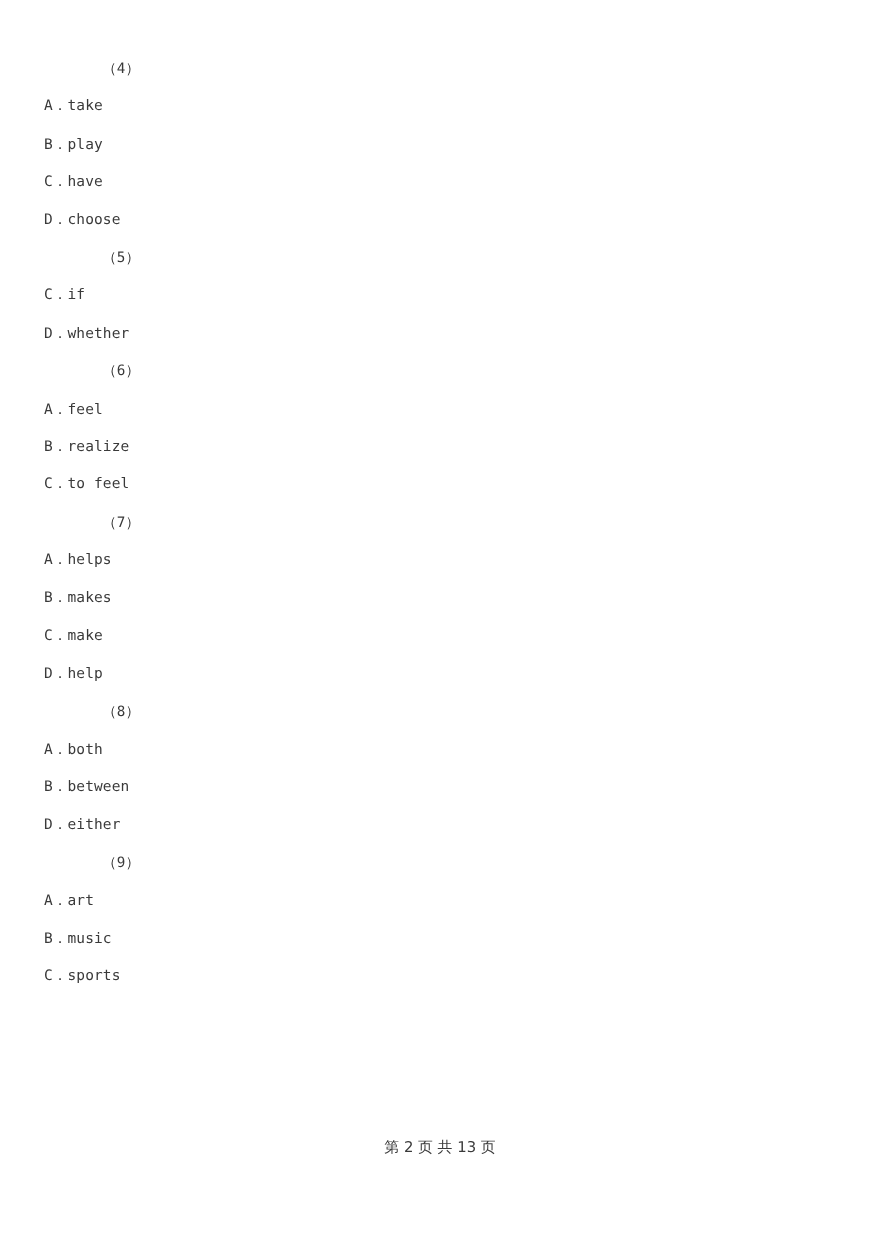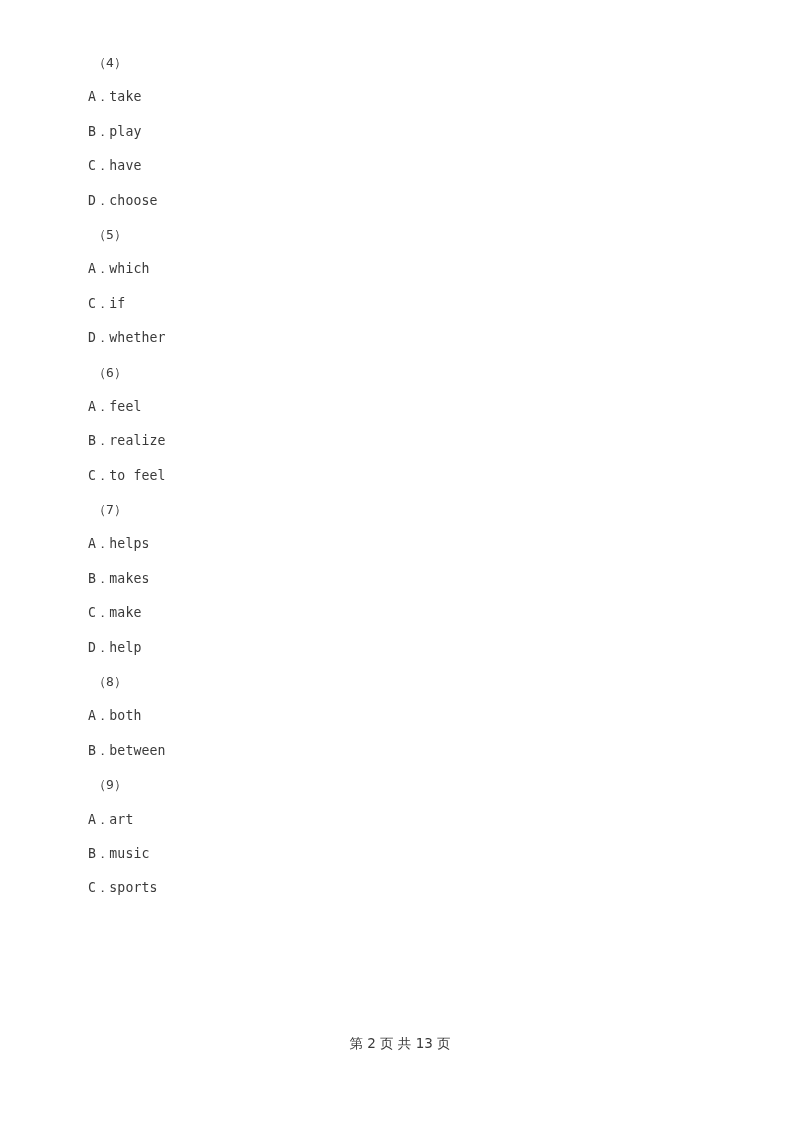--- a/index.html
+++ b/index.html
@@ -28,21 +28,21 @@
     white-space: pre;
     color: #3a3a3a;
     font-size: 13.2px;
     letter-spacing: 0.1px;
   }
   .line.group {
     padding-left: 93px;
     font-size: 13px;
   }
   .line.option {
-    padding-left: 88px;
+    padding-left: 40px;
   }
   .footer {
     position: absolute;
     left: 0;
     top: 1031px;
     width: 800px;
     text-align: center;
     color: #3a3a3a;
     font-size: 13.5px;
     line-height: 24px;
@@ -55,35 +55,35 @@
 
 <div class="page">
 
   <div class="content" id="content-root" style="padding-top: 46px;">
       <div class="line group">（4）</div>
       <div class="line option">A．take</div>
       <div class="line option">B．play</div>
       <div class="line option">C．have</div>
       <div class="line option">D．choose</div>
       <div class="line group">（5）</div>
-      <div class="line option">A．which</div>
       <div class="line option">C．if</div>
       <div class="line option">D．whether</div>
       <div class="line group">（6）</div>
       <div class="line option">A．feel</div>
       <div class="line option">B．realize</div>
       <div class="line option">C．to feel</div>
       <div class="line group">（7）</div>
       <div class="line option">A．helps</div>
       <div class="line option">B．makes</div>
       <div class="line option">C．make</div>
       <div class="line option">D．help</div>
       <div class="line group">（8）</div>
       <div class="line option">A．both</div>
       <div class="line option">B．between</div>
+      <div class="line option">D．either</div>
       <div class="line group">（9）</div>
       <div class="line option">A．art</div>
       <div class="line option">B．music</div>
       <div class="line option">C．sports</div>
     </div>
 
   <div class="footer">第 2 页 共 13 页</div>
 
 </div>
 

